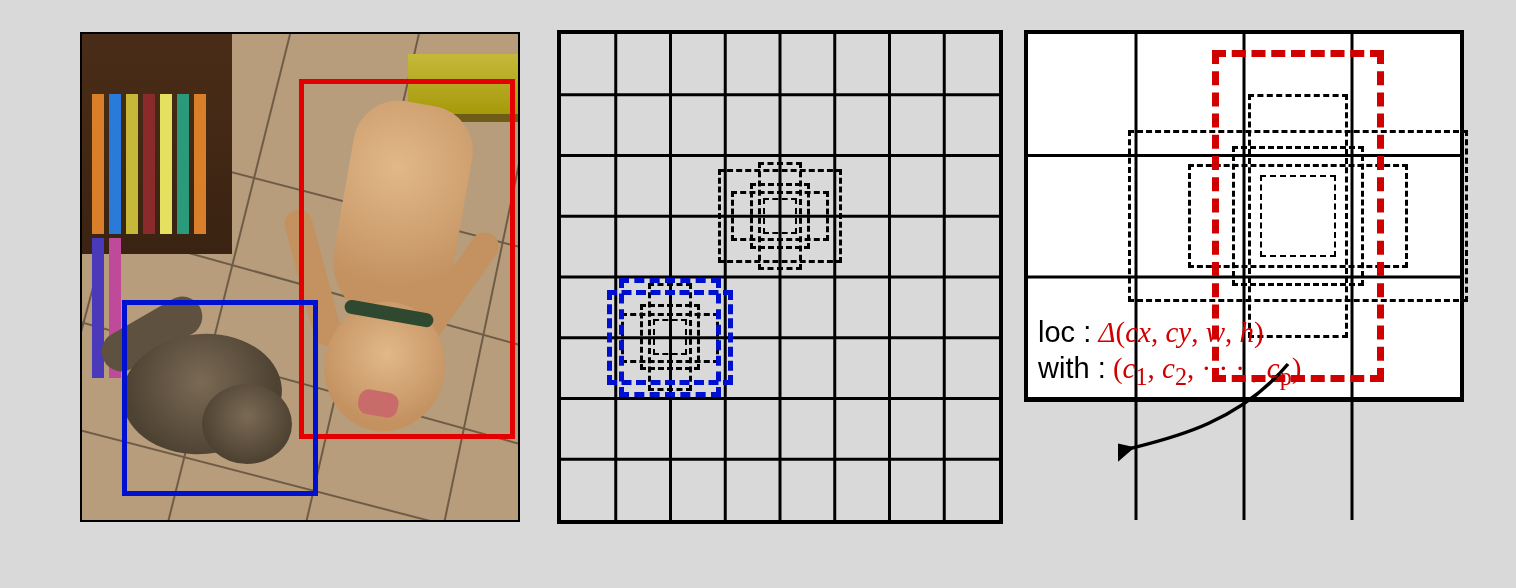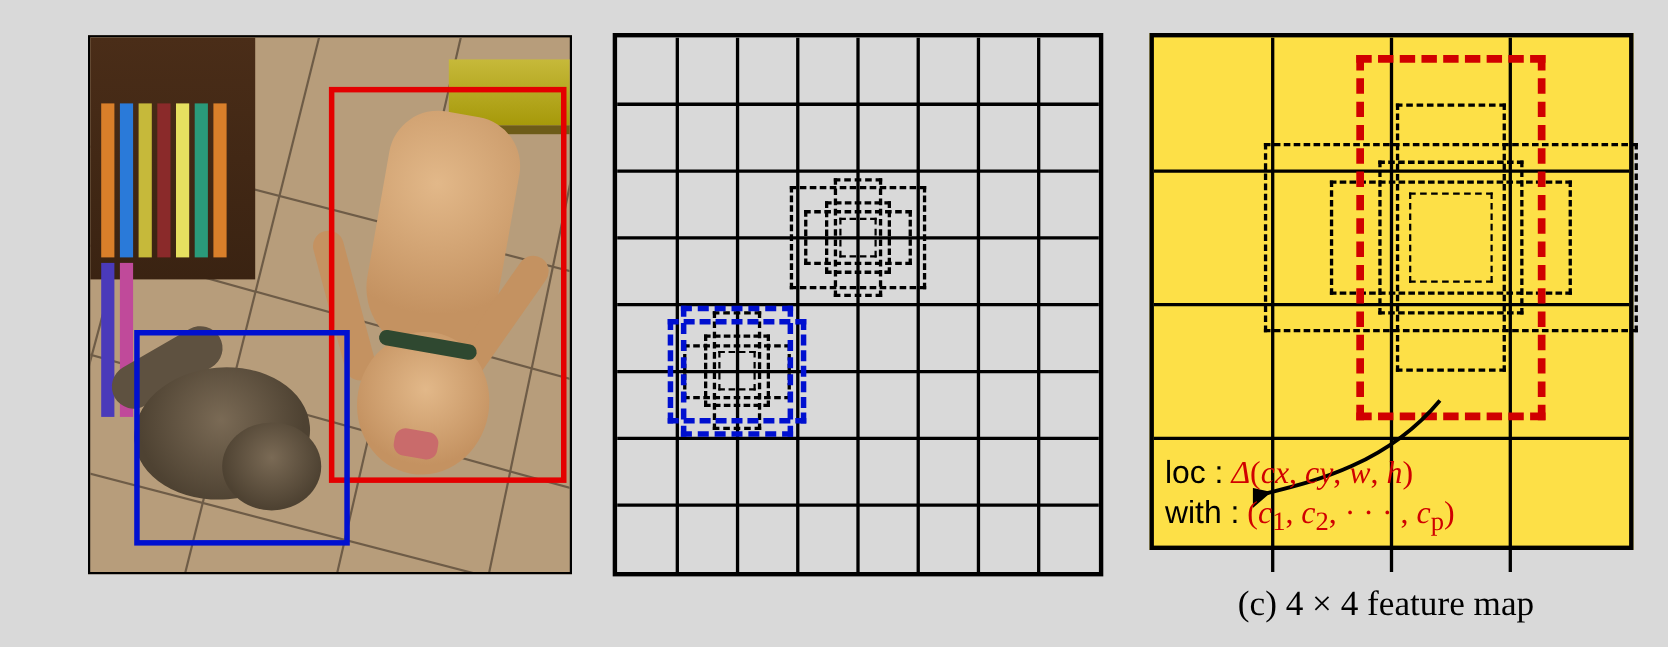--- a/index.html
+++ b/index.html
@@ -91,22 +91,22 @@
   .gt-box { position:absolute; box-sizing:border-box; }
   .gt-red  { border:5px solid #e40000; }
   .gt-blue { border:5px solid #0010d0; }
 
   
   .panel-b {
     left: 557px; top: 30px; width: 446px; height: 494px;
     border: 4px solid #000; background:#d9d9d9;
   }
   .panel-c {
-    left: 1045px; top: 30px; width: 440px; height: 470px;
-    border: 4px solid #000; background:#fde047;
+    left: 1024px; top: 30px; width: 440px; height: 372px;
+    border: 4px solid #000; background:#ffffff;
   }
   .grid { position:absolute; inset:0; }
   .grid8 line, .grid4 line { stroke:#000; stroke-width:3; }
 
   
   .db { position:absolute; box-sizing:border-box; border:3px dashed #000; }
   .db.small { border-width:2px; }
 
   .db-blue { position:absolute; box-sizing:border-box; border:5px dashed #0010d0; }
   .db-red  { position:absolute; box-sizing:border-box; border:7px dashed #d00000; }
@@ -242,15 +242,14 @@
         <span class="sans">loc :</span>
         <span class="math"> Δ<span class="paren">(</span>cx<span class="paren">,</span> cy<span class="paren">,</span> w<span class="paren">,</span> h<span class="paren">)</span></span>
       </div>
       <div>
         <span class="sans">with :</span>
         <span class="math"> <span class="paren">(</span>c<sub style="font-style:normal;">1</sub><span class="paren">,</span> c<sub style="font-style:normal;">2</sub><span class="paren">,</span> <span class="dots">· · ·</span> <span class="paren">,</span> c<sub style="font-style:normal;">p</sub><span class="paren">)</span></span>
       </div>
     </div>
   </div>
 
-  <div class="caption cap-c">(c) 4 × 4 feature map</div>
 
 </div>
 
 </body></html>

